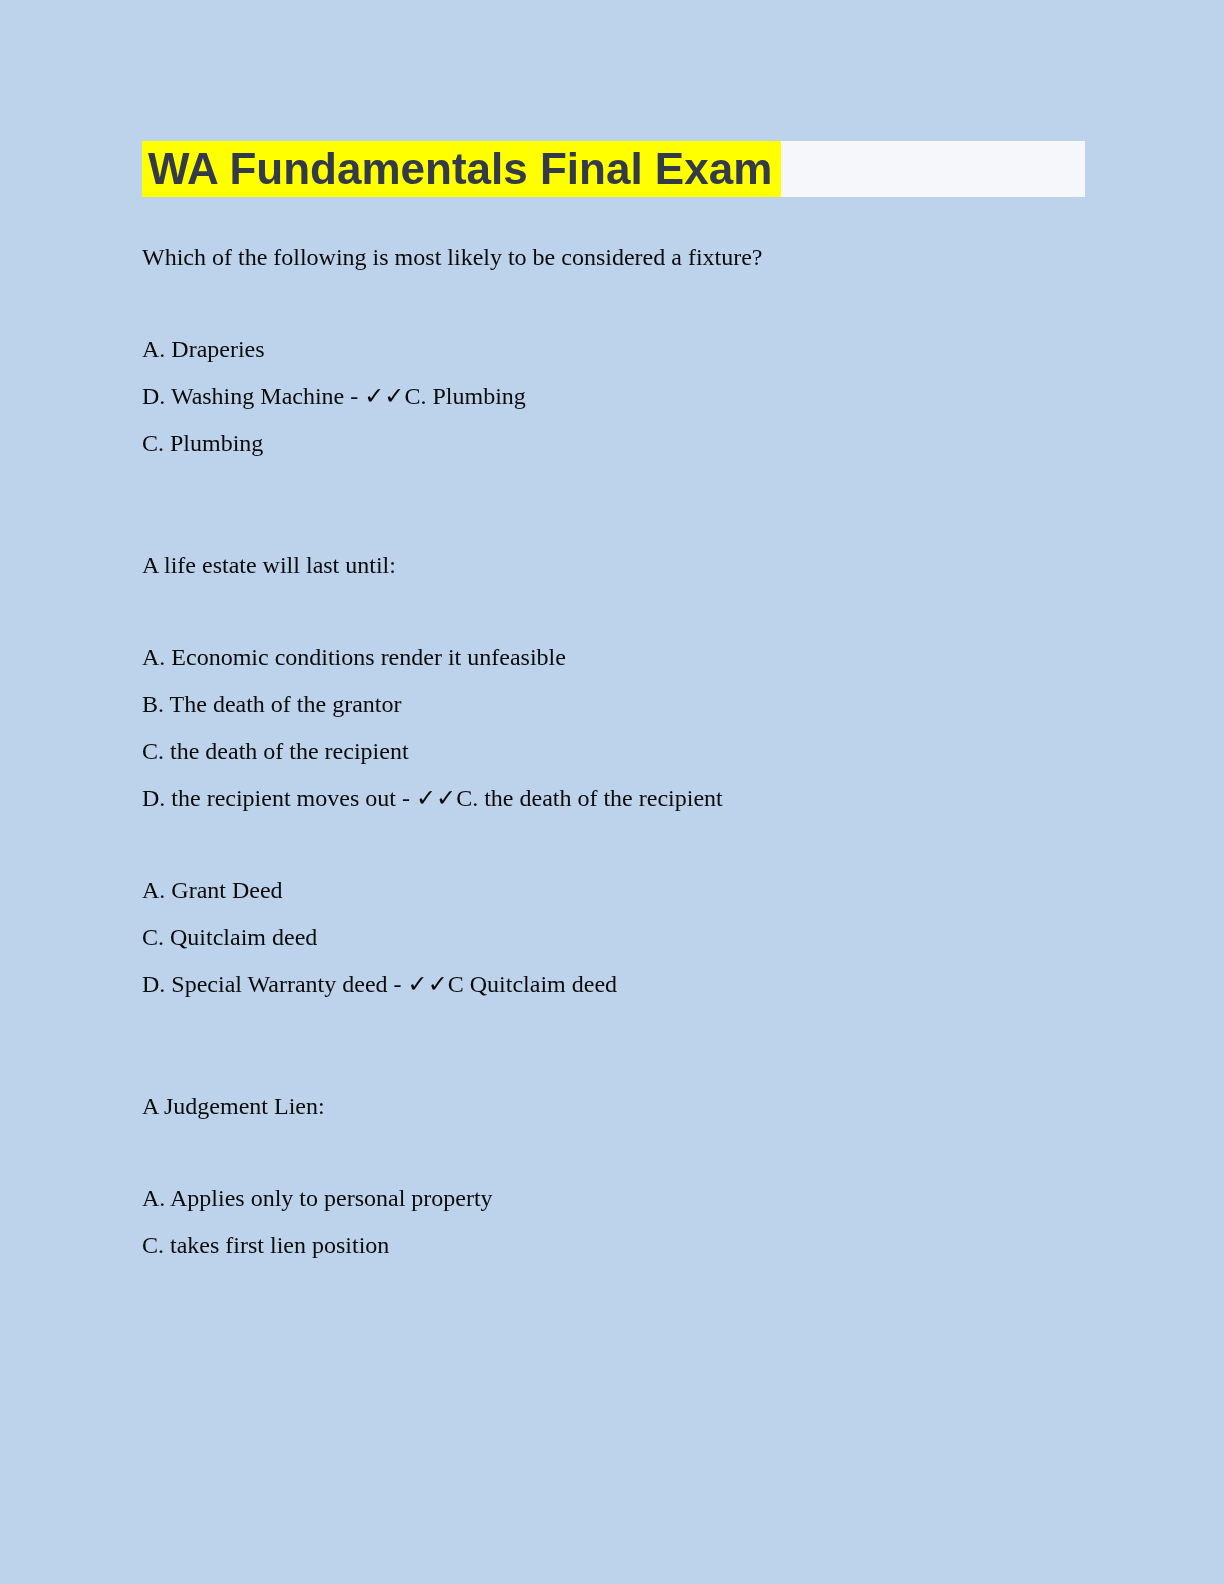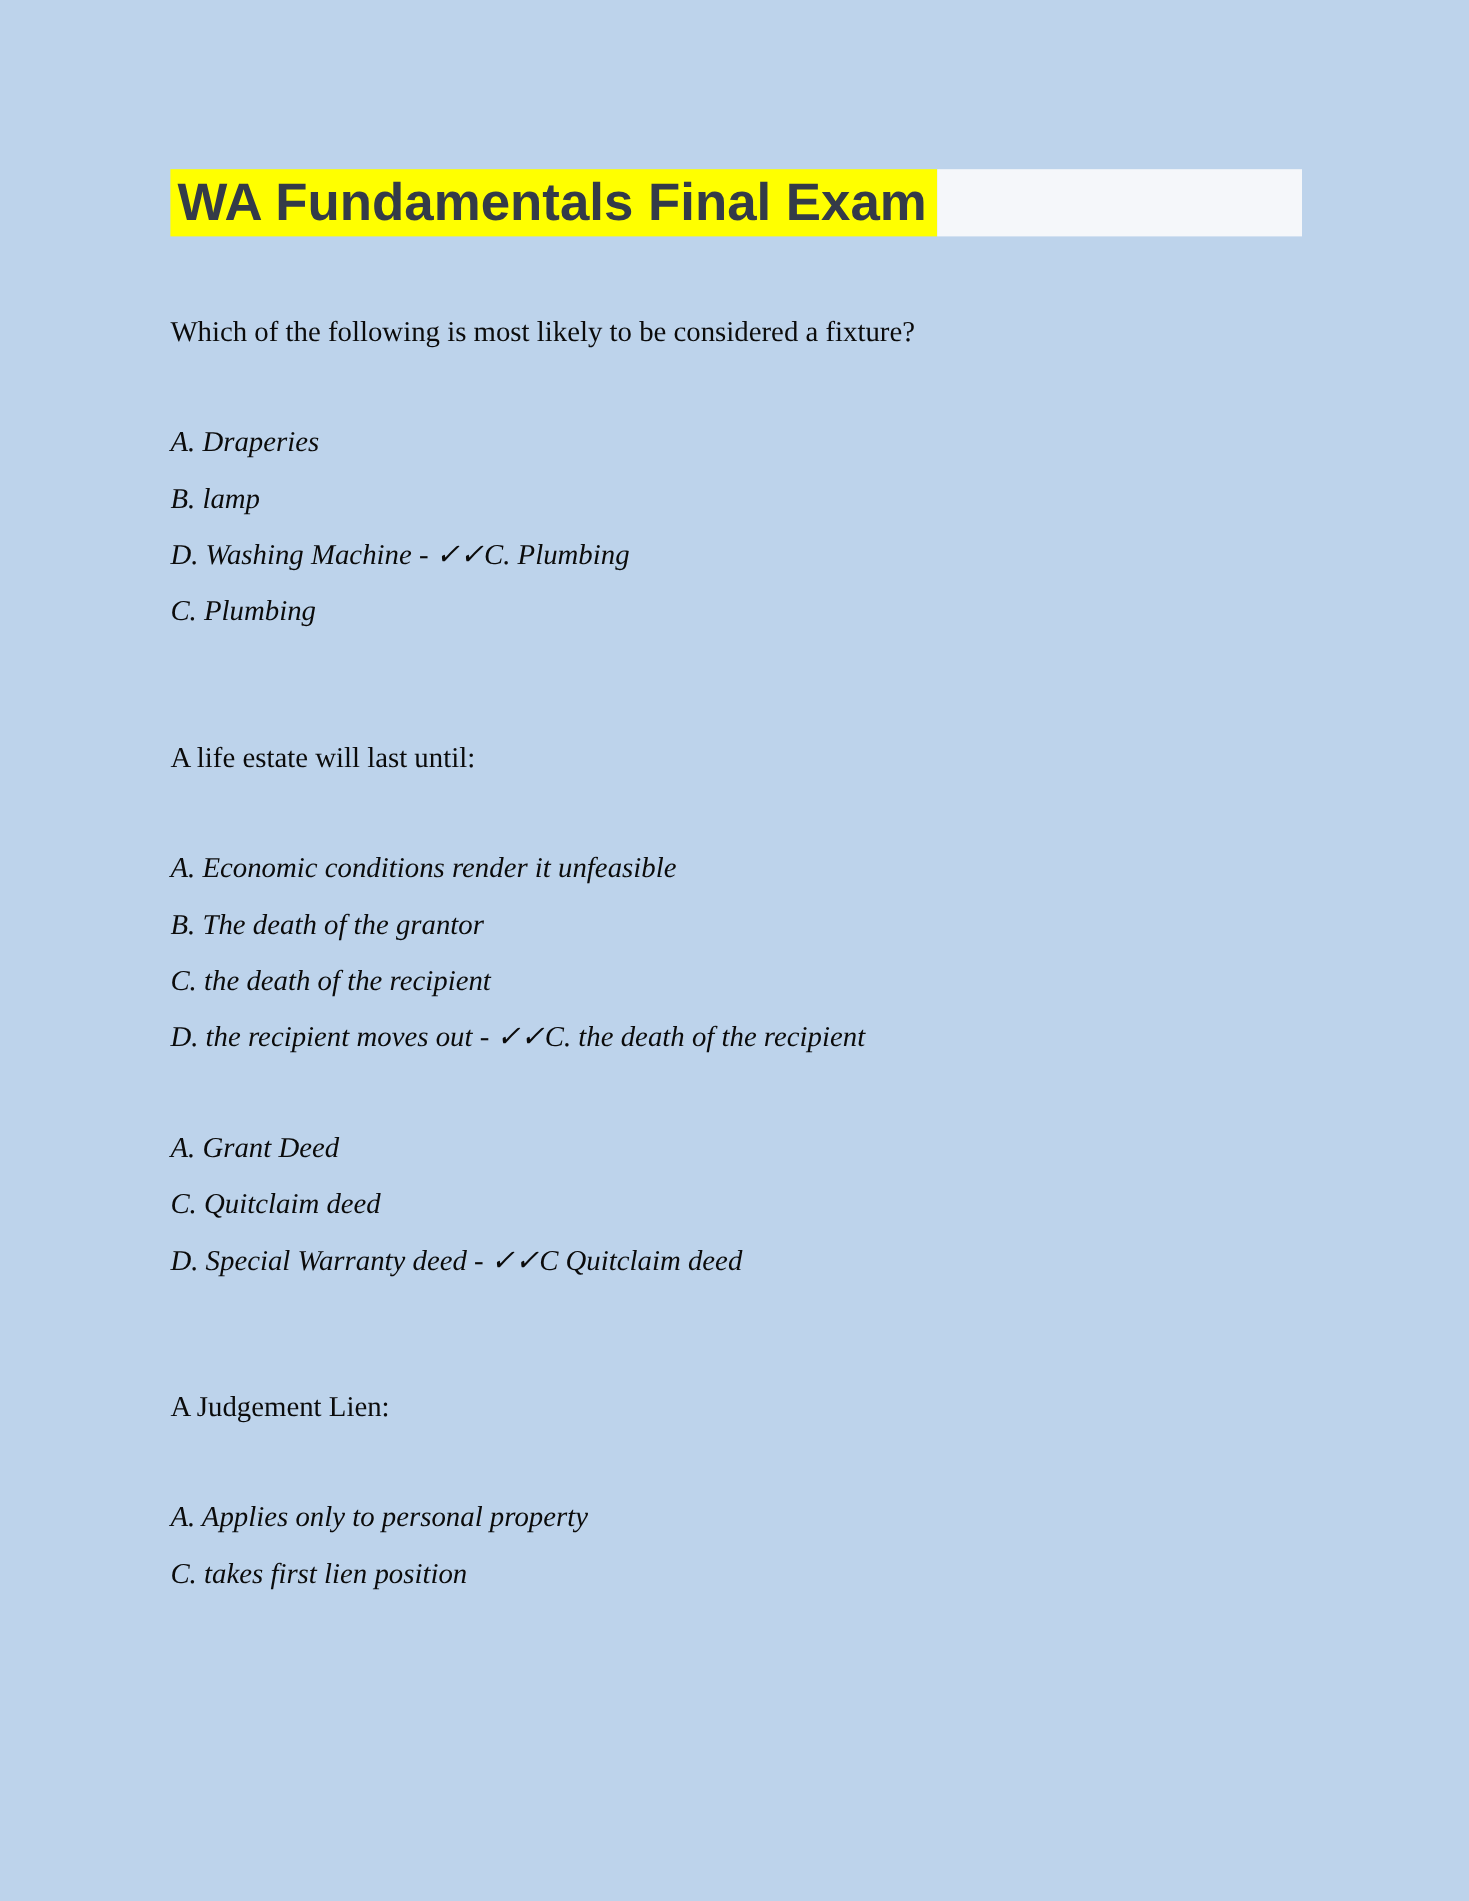--- a/index.html
+++ b/index.html
@@ -45,44 +45,42 @@
     margin: 0;
     padding: 0;
     font-size: 24px;
     line-height: 30px;
     white-space: nowrap;
   }
   p.prompt {
     margin-top: 92px;
   }
   p.prompt.after-title {
-    margin-top: 65px;
+    margin-top: 45px;
   }
   p.option {
     margin-top: 17px;
-    font-style: italic;
   }
   p.option.first {
     margin-top: 62px;
   }
 </style>
 </head>
 <body>
 
 <div class="page">
 
   <div class="title-bar">
     <span class="title-highlight">WA Fundamentals Final Exam</span>
     <span class="title-tail"></span>
   </div>
 
   <section>
     <p class="prompt after-title">Which of the following is most likely to be considered a fixture?</p>
     <p class="option first">A. Draperies</p>
-    <p class="option">B. lamp</p>
     <p class="option">D. Washing Machine - ✓✓C. Plumbing</p>
     <p class="option">C. Plumbing</p>
   </section>
 
   <section>
     <p class="prompt">A life estate will last until:</p>
     <p class="option first">A. Economic conditions render it unfeasible</p>
     <p class="option">B. The death of the grantor</p>
     <p class="option">C. the death of the recipient</p>
     <p class="option">D. the recipient moves out - ✓✓C. the death of the recipient</p>

